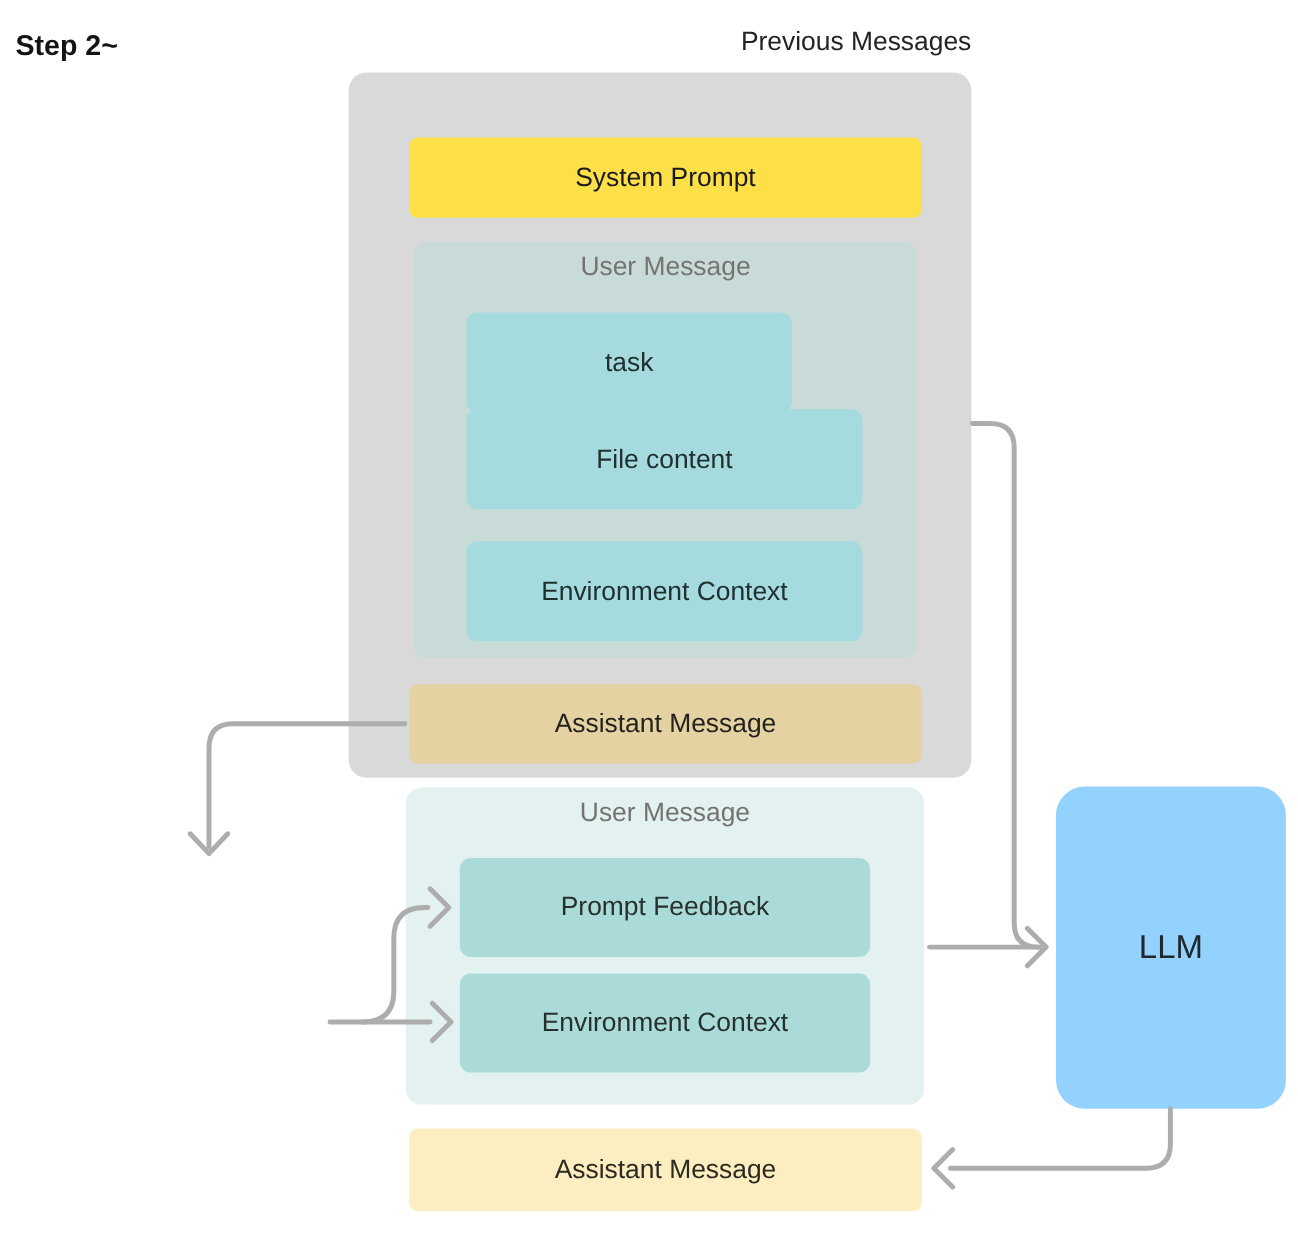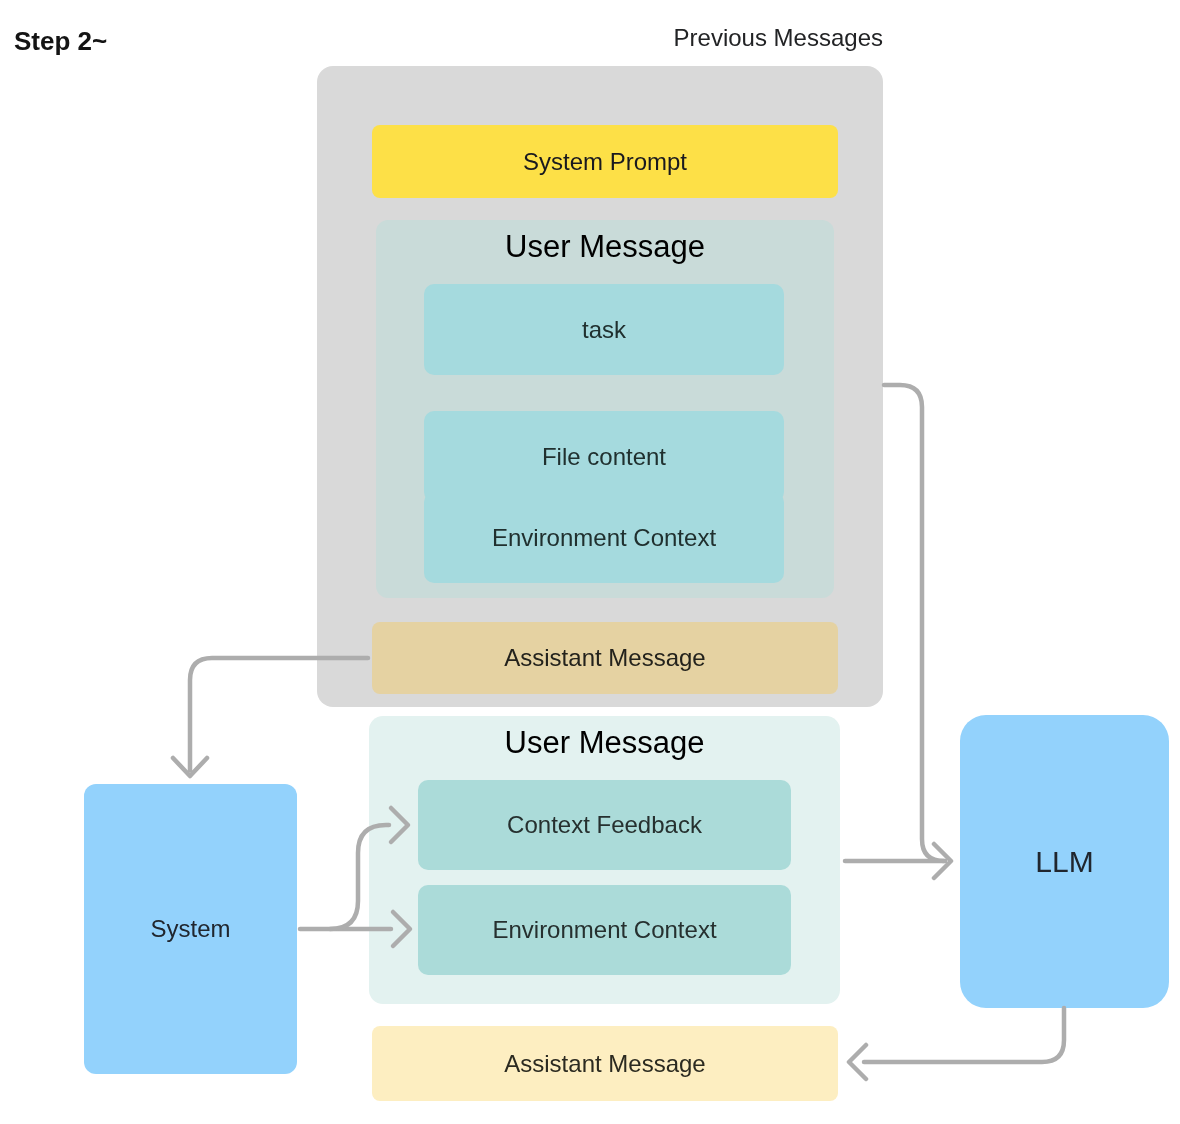--- a/index.html
+++ b/index.html
@@ -30,29 +30,29 @@
   }
   .system-prompt {
     left: 372px; top: 125px; width: 466px; height: 73px;
     background: #fde047; border-radius: 8px; color: #19191f;
   }
   .um-upper {
     left: 376px; top: 220px; width: 458px; height: 378px;
     background: #c9dbd9; border-radius: 12px;
   }
   .um-header {
-    font-size: 31px; color: #000000; text-align: center;
+    font-size: 24px; color: #737373; text-align: center;
   }
   .um-header.upper { left: 376px; top: 229px; width: 458px; }
   .um-header.lower { left: 369px; top: 725px; width: 471px; }
   .item-teal {
     background: #a5dade; border-radius: 10px; color: #20302f;
   }
-  .item-task       { left: 424px; top: 284px; width: 360px; height: 91px; }
-  .item-file       { left: 424px; top: 411px; width: 360px; height: 91px; }
+  .item-task       { left: 424px; top: 284px; width: 296px; height: 91px; }
+  .item-file       { left: 424px; top: 372px; width: 360px; height: 91px; }
   .item-env        { left: 424px; top: 492px; width: 360px; height: 91px; }
   .assistant-tan {
     left: 372px; top: 622px; width: 466px; height: 72px;
     background: #e5d2a2; border-radius: 8px; color: #23221c;
   }
   .um-lower {
     left: 369px; top: 716px; width: 471px; height: 288px;
     background: #e3f2f0; border-radius: 14px;
   }
   .item-teal2 { background: #abdbd9; border-radius: 10px; color: #26302f; }
@@ -92,24 +92,23 @@
   <div class="abs um-upper"></div>
   <div class="abs um-header upper">User Message</div>
   <div class="abs centerbox item-teal item-task">task</div>
   <div class="abs centerbox item-teal item-file">File content</div>
   <div class="abs centerbox item-teal item-env">Environment Context</div>
 
   <div class="abs centerbox assistant-tan">Assistant Message</div>
 
   <div class="abs um-lower"></div>
   <div class="abs um-header lower">User Message</div>
-  <div class="abs centerbox item-teal2 item-feedback">Context Feedback</div>
+  <div class="abs centerbox item-teal2 item-feedback">Prompt Feedback</div>
   <div class="abs centerbox item-teal2 item-env2">Environment Context</div>
 
-  <div class="abs centerbox node-blue node-system">System</div>
   <div class="abs centerbox node-blue node-llm">LLM</div>
 
   <div class="abs centerbox assistant-yellow">Assistant Message</div>
 
   <svg class="arrows" viewBox="0 0 1180 1124" xmlns="http://www.w3.org/2000/svg">
     <path d="M 368 658 H 212 Q 190 658 190 680 V 770 M 173 758 L 190 776 L 207 758"></path>
     <path d="M 884 385 H 900 Q 922 385 922 407 V 839 Q 922 861 944 861 H 945 M 934 844 L 951 861 L 934 878"></path>
     <path d="M 845 861 H 944"></path>
     <path d="M 300 929 H 391 M 393 912 L 410 929 L 393 946"></path>
     <path d="M 330 929 Q 358 929 358 901 V 853 Q 358 825 386 825 H 389 M 391 808 L 408 825 L 391 842"></path>

